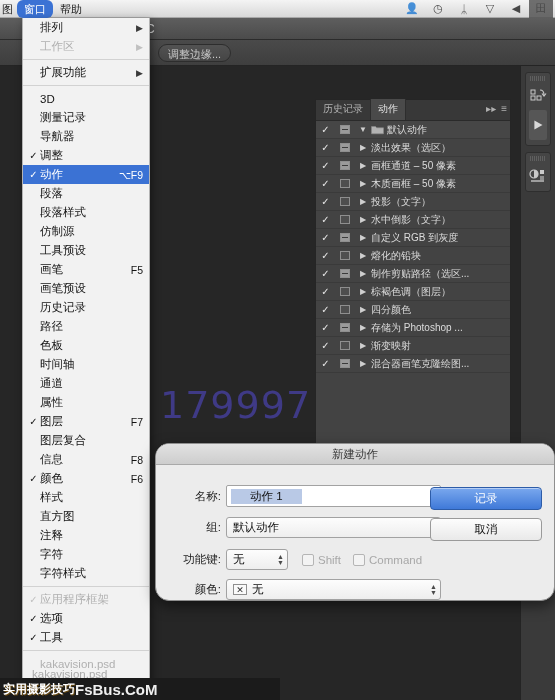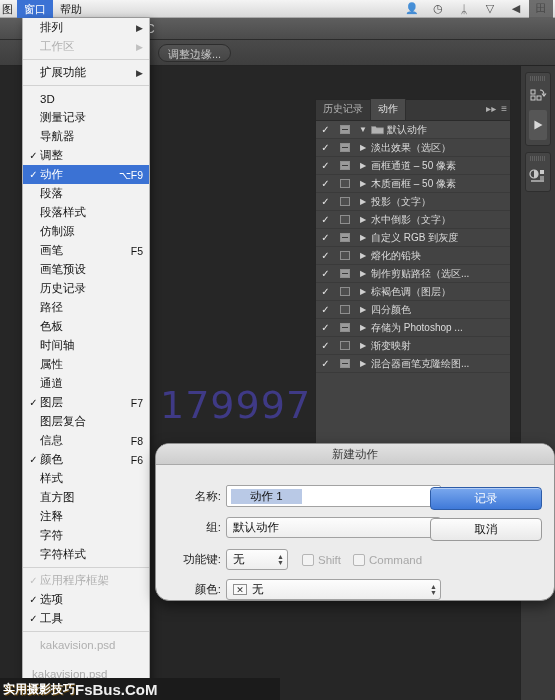--- a/index.html
+++ b/index.html
@@ -15,21 +15,21 @@
   #menubar{
     position:absolute; left:0; top:0; width:555px; height:18px;
     background:linear-gradient(#f4f4f4,#d8d8d8);
     border-bottom:1px solid #a8a8a8;
     display:flex; align-items:center;
     font-size:11px; color:#1c1c1c;
     z-index:40;
   }
   #menubar .mi{ padding:0 7px; line-height:18px; height:18px; white-space:nowrap;}
   #menubar .mi.clip{ padding-left:2px; padding-right:4px; }
-  #menubar .mi.active{ background:#3b72d4; color:#fff; }
+  #menubar .mi.active{ background:#3b72d4; color:#fff;border-radius:6px; }
   #menubar .spacer{ flex:1; }
   .tray{ display:flex; align-items:center; gap:0px; padding-right:2px;}
   .tray .ic{ width:26px; height:18px; display:flex; align-items:center; justify-content:center; opacity:.78;}
   .tray .ic.last{ background:#4a4a4a; width:24px; }
 
   
   #appframe{
     position:absolute; left:0; top:18px; width:555px; height:682px;
     background:#2c2c2c;
   }
@@ -508,20 +508,24 @@
     <div class="mrow">
       <span class="chk"></span>
       <span class="txt">段落样式</span>
     </div>
     <div class="mrow">
       <span class="chk"></span>
       <span class="txt">仿制源</span>
     </div>
     <div class="mrow">
       <span class="chk"></span>
+      <span class="txt">工具预设</span>
+    </div>
+    <div class="mrow">
+      <span class="chk"></span>
       <span class="txt">画笔</span>
       <span class="sc">F5</span>
     </div>
     <div class="mrow">
       <span class="chk"></span>
       <span class="txt">画笔预设</span>
     </div>
     <div class="mrow">
       <span class="chk"></span>
       <span class="txt">历史记录</span>
@@ -533,25 +537,25 @@
     <div class="mrow">
       <span class="chk"></span>
       <span class="txt">色板</span>
     </div>
     <div class="mrow">
       <span class="chk"></span>
       <span class="txt">时间轴</span>
     </div>
     <div class="mrow">
       <span class="chk"></span>
+      <span class="txt">通道</span>
+    </div>
+    <div class="mrow">
+      <span class="chk"></span>
       <span class="txt">属性</span>
-    </div>
-    <div class="mrow">
-      <span class="chk"></span>
-      <span class="txt">通道</span>
     </div>
     <div class="mrow">
       <span class="chk">✓</span>
       <span class="txt">图层</span>
       <span class="sc">F7</span>
     </div>
     <div class="mrow">
       <span class="chk"></span>
       <span class="txt">图层复合</span>
     </div>

